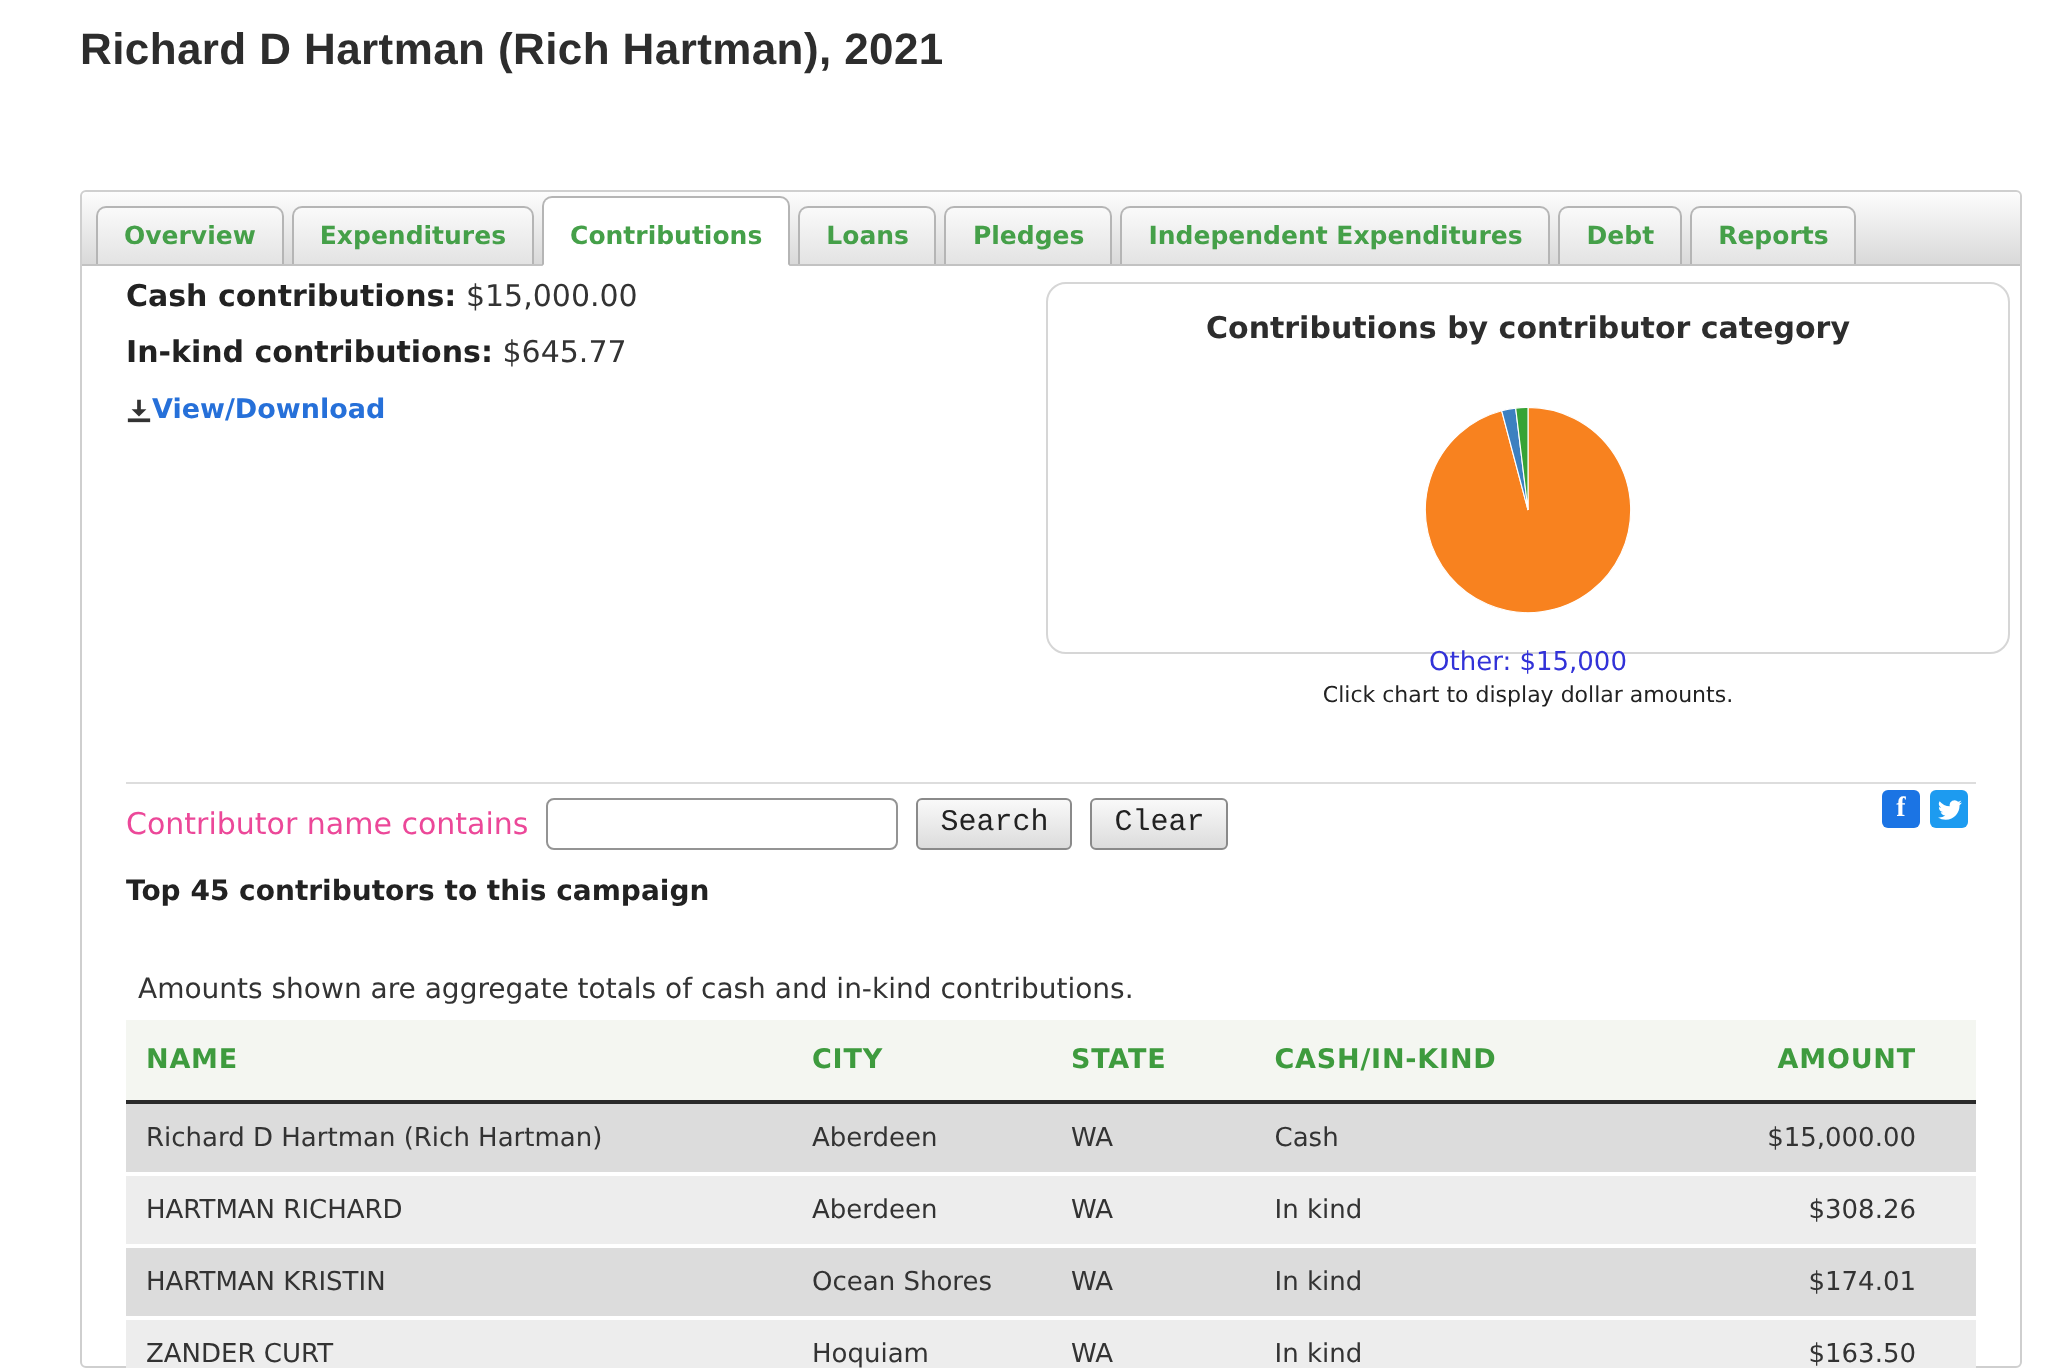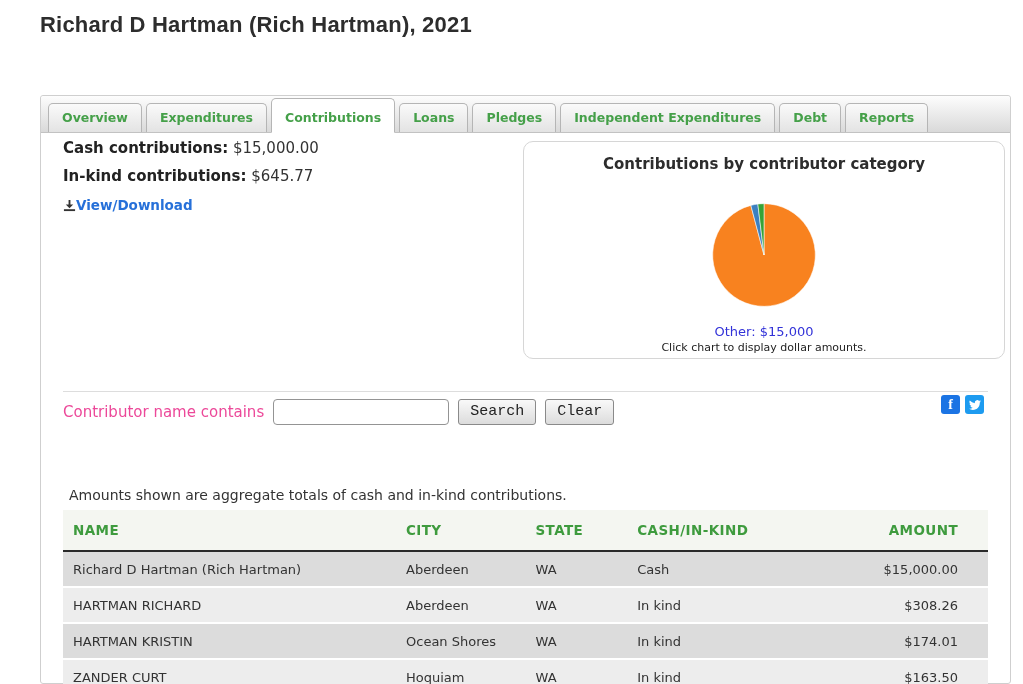--- a/index.html
+++ b/index.html
@@ -37,21 +37,21 @@
   .summary { position:absolute; left:22px; top:43px; font-size:15px; }
   .summary-line { margin-bottom:10px; }
   .summary-line b { color:#222; }
   .download-link {
     margin-top:12px; display:flex; align-items:center; gap:0;
     color:#2670d9; font-size:13.5px; font-weight:bold; cursor:pointer;
     text-decoration:none;
   }
   
   .chart-card {
-    position:absolute; right:5px; top:45px; width:482px; height:218px;
+    position:absolute; right:5px; top:45px; width:482px; height:186px;
     border:1px solid #d6d6d6; border-radius:10px; text-align:center;
     background:#fff;
   }
   .card-title { margin-top:13px; font-size:15px; font-weight:bold; color:#2d2d2d; }
   .pie-svg { width:112px; height:112px; margin-top:26px; display:block;
     margin-left:auto; margin-right:auto; cursor:pointer; }
   .pie-label { margin-top:13px; font-size:13px; color:#3232d8; }
   .pie-note  { margin-top:2px; font-size:11px; color:#222; }
   
   .divider { position:absolute; left:22px; right:22px; top:295px;
@@ -157,20 +157,21 @@
     </div>
   </div>
 
   <div class="search-row">
     <span class="search-label">Contributor name contains</span>
     <input class="search-input" type="text" value="" style="">
     <button class="btn">Search</button>
     <button class="btn">Clear</button>
   </div>
 
+  <div class="top-heading">Top 45 contributors to this campaign</div>
   <div class="amounts-note">Amounts shown are aggregate totals of cash and in-kind contributions.</div>
 
   <div class="table-wrap">
     <table>
       <thead>
           <tr>
             <th>NAME</th>
             <th>CITY</th>
             <th>STATE</th>
             <th>CASH/IN-KIND</th>

